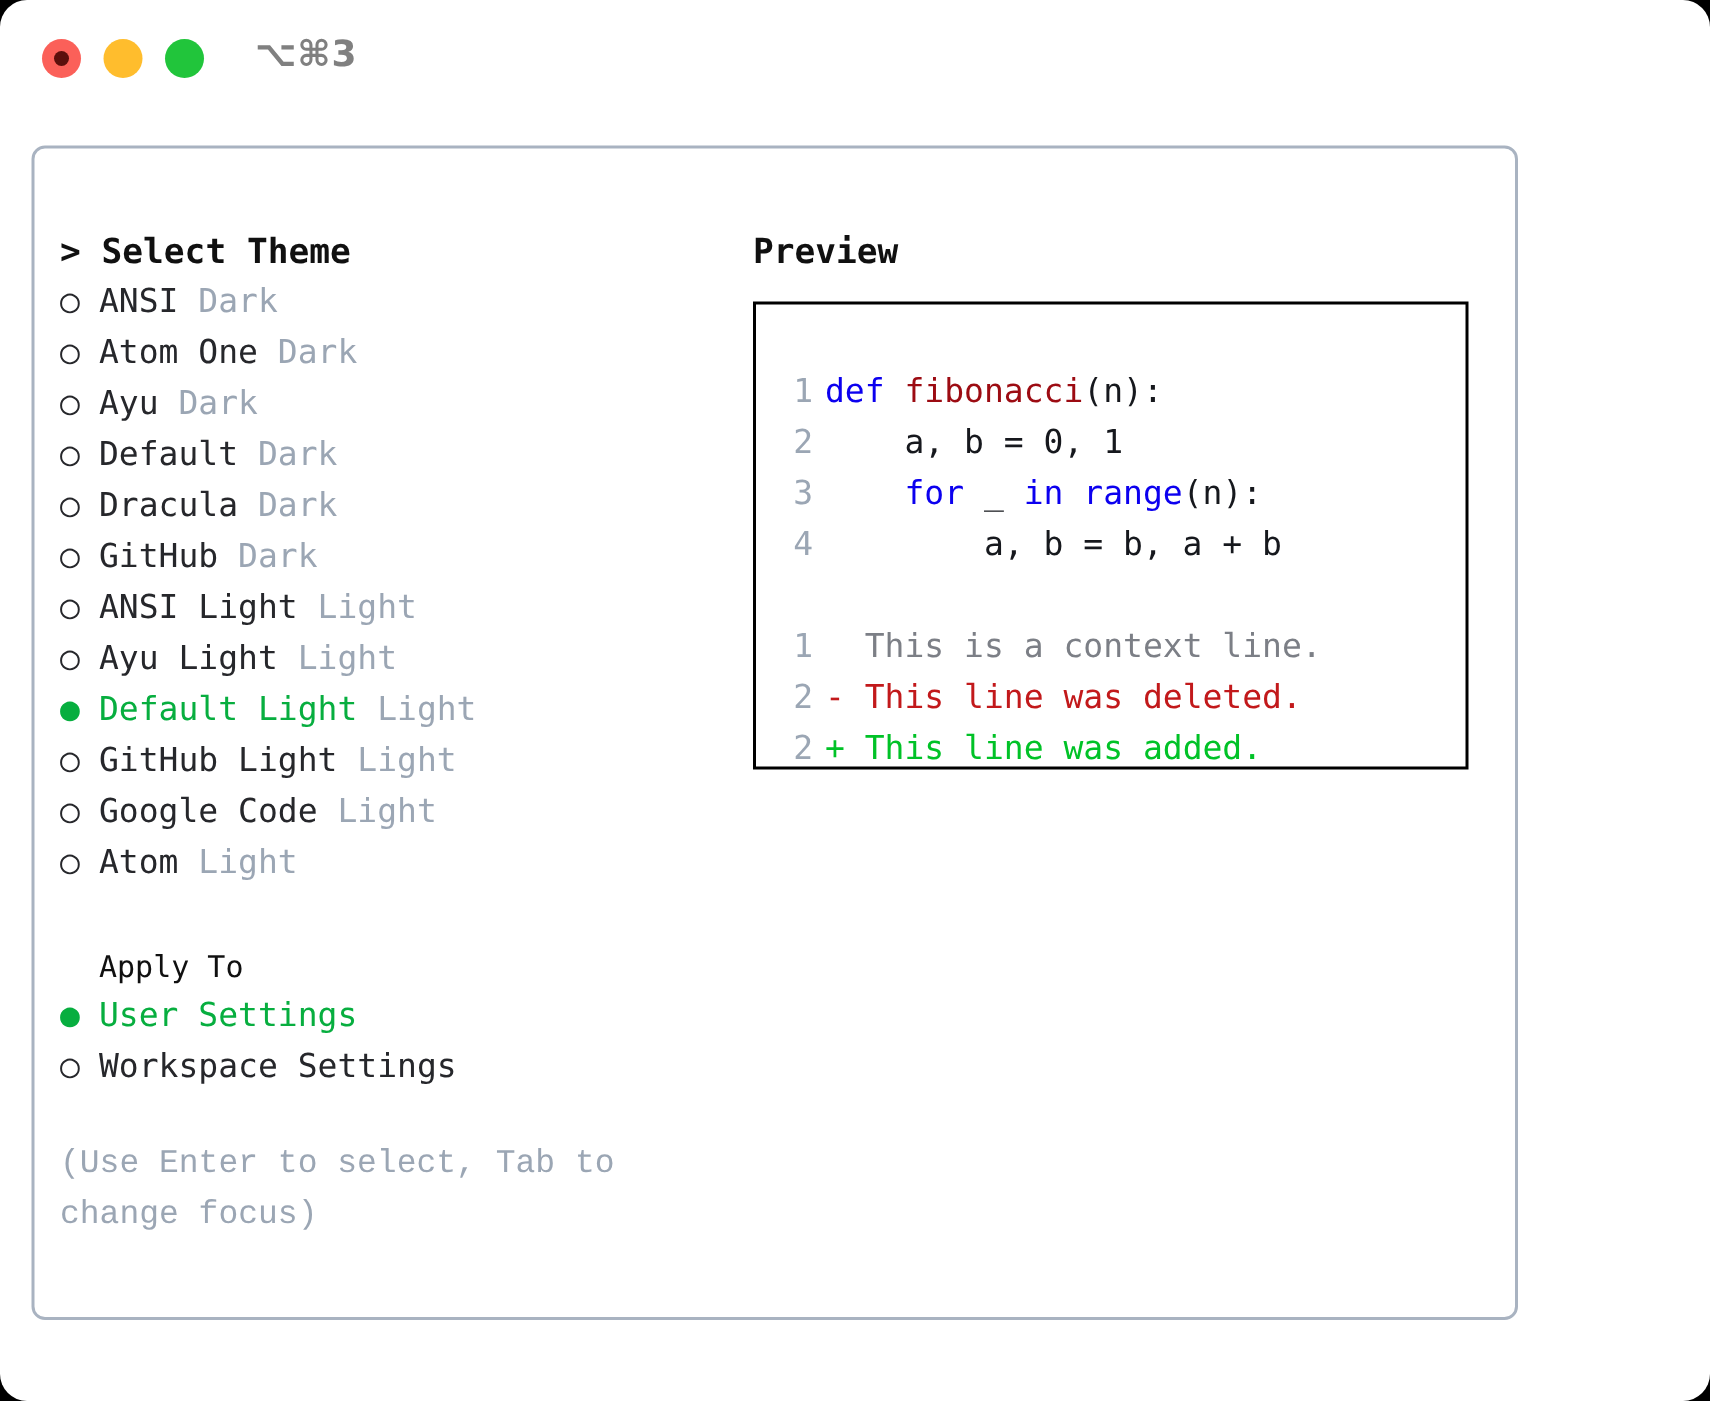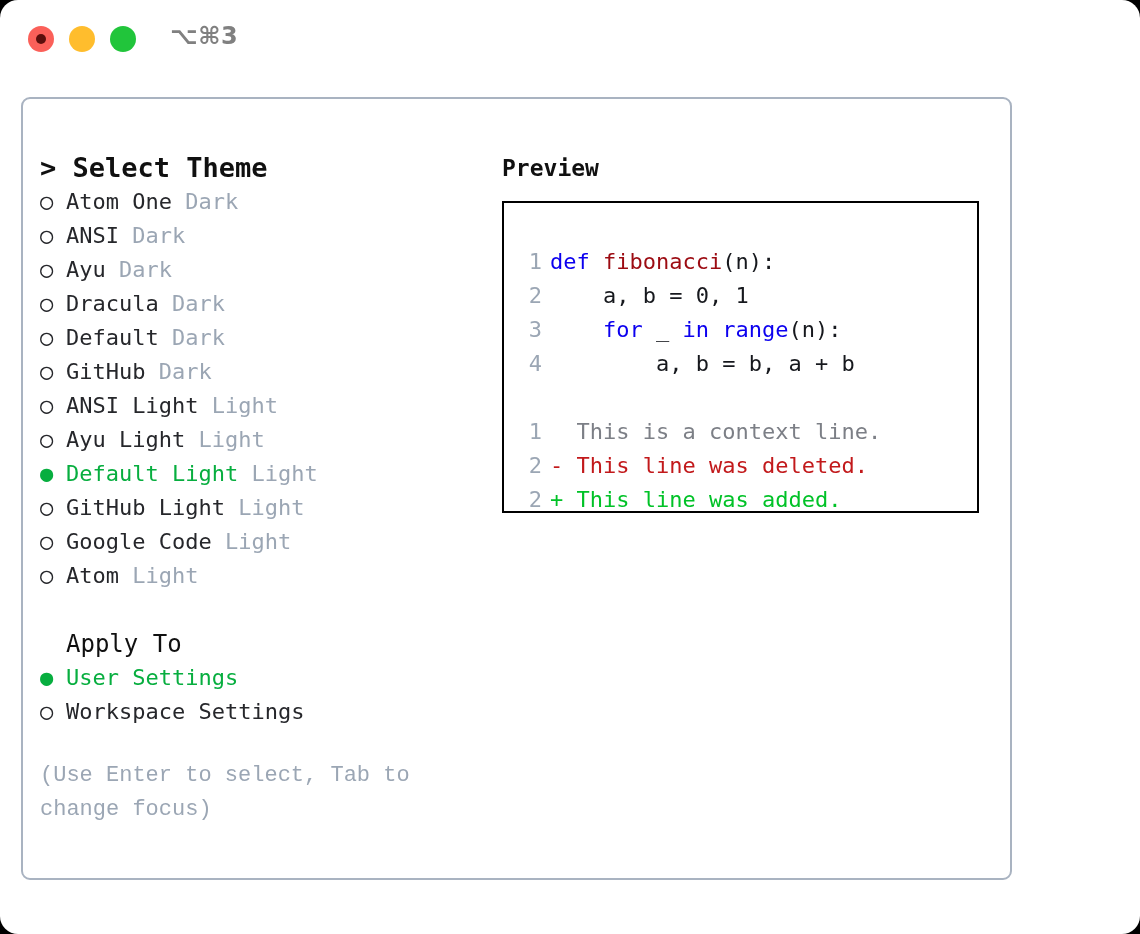--- a/index.html
+++ b/index.html
@@ -76,21 +76,21 @@
     background: #ffffff;
   }
   
   .left-col {
     position: absolute;
     left: 17px;
     top: 52px;
     width: 430px;
   }
   .section-head {
-    font-size: 27px;
+    font-size: 23px;
     font-weight: bold;
     color: #101010;
     height: 34px;
     line-height: 34px;
     white-space: pre;
   }
   .opt-row {
     height: 34px;
     line-height: 34px;
     font-size: 22px;
@@ -104,21 +104,21 @@
     color: #26272b;
   }
   .bullet.sel { color: #07ae3f; }
   .opt-label { color: #26272b; }
   .opt-row.selected .opt-label { color: #07ae3f; text-align: center; }
   .opt-tag {
     color: #9ba6b4;
   }
   .spacer-row { height: 34px; }
   .apply-head {
-    font-size: 24px;
+    font-size: 20px;
     color: #101010;
     height: 34px;
     line-height: 34px;
     white-space: pre;
     padding-left: 26px;
   }
   .hint {
     margin-top: 30px;
     font-size: 22px;
     line-height: 34px;
@@ -188,25 +188,25 @@
       <div class="light light-green"></div>
     </div>
     <div class="shortcut">⌥⌘3</div>
   </div>
 
   <div class="panel">
 
     <div class="left-col">
       <div class="section-head">&gt; Select Theme</div>
       <div id="theme-list">
+          <div class="opt-row"><span class="bullet">○</span><span class="opt-label">ANSI</span><span class="opt-tag"> Dark</span></div>
           <div class="opt-row"><span class="bullet">○</span><span class="opt-label">Atom One</span><span class="opt-tag"> Dark</span></div>
-          <div class="opt-row"><span class="bullet">○</span><span class="opt-label">ANSI</span><span class="opt-tag"> Dark</span></div>
           <div class="opt-row"><span class="bullet">○</span><span class="opt-label">Ayu</span><span class="opt-tag"> Dark</span></div>
+          <div class="opt-row"><span class="bullet">○</span><span class="opt-label">Default</span><span class="opt-tag"> Dark</span></div>
           <div class="opt-row"><span class="bullet">○</span><span class="opt-label">Dracula</span><span class="opt-tag"> Dark</span></div>
-          <div class="opt-row"><span class="bullet">○</span><span class="opt-label">Default</span><span class="opt-tag"> Dark</span></div>
           <div class="opt-row"><span class="bullet">○</span><span class="opt-label">GitHub</span><span class="opt-tag"> Dark</span></div>
           <div class="opt-row"><span class="bullet">○</span><span class="opt-label">ANSI Light</span><span class="opt-tag"> Light</span></div>
           <div class="opt-row"><span class="bullet">○</span><span class="opt-label">Ayu Light</span><span class="opt-tag"> Light</span></div>
           <div class="opt-row selected"><span class="bullet sel">●</span><span class="opt-label">Default Light</span><span class="opt-tag"> Light</span></div>
           <div class="opt-row"><span class="bullet">○</span><span class="opt-label">GitHub Light</span><span class="opt-tag"> Light</span></div>
           <div class="opt-row"><span class="bullet">○</span><span class="opt-label">Google Code</span><span class="opt-tag"> Light</span></div>
           <div class="opt-row"><span class="bullet">○</span><span class="opt-label">Atom</span><span class="opt-tag"> Light</span></div>
         </div>
 
       <div class="spacer-row"></div>

